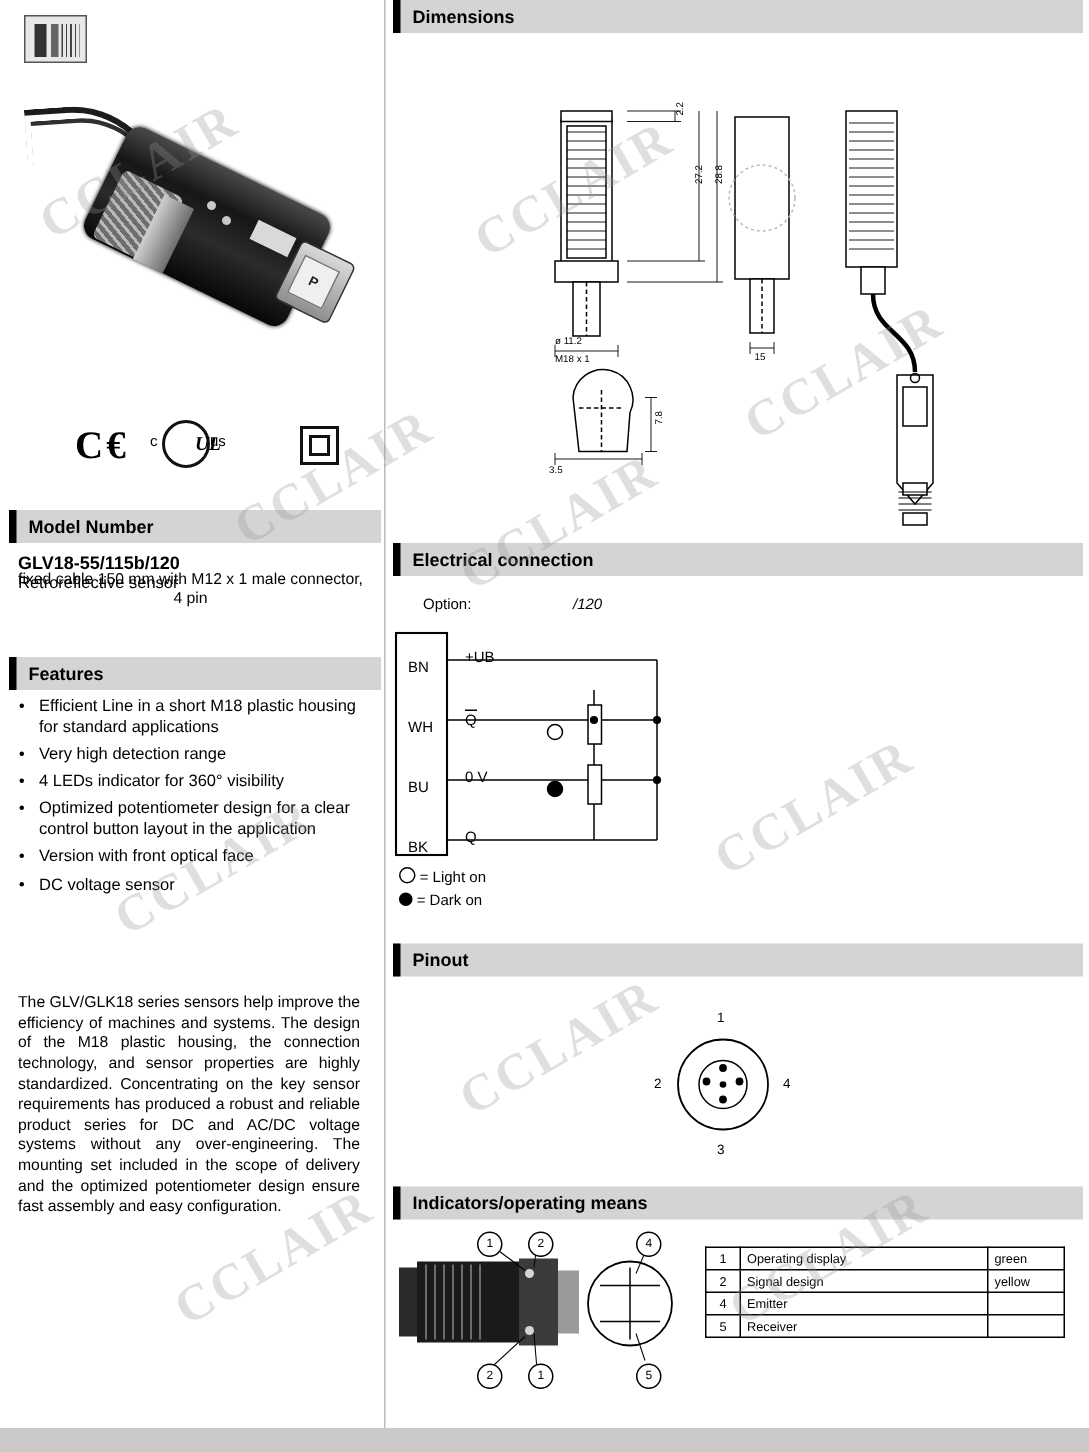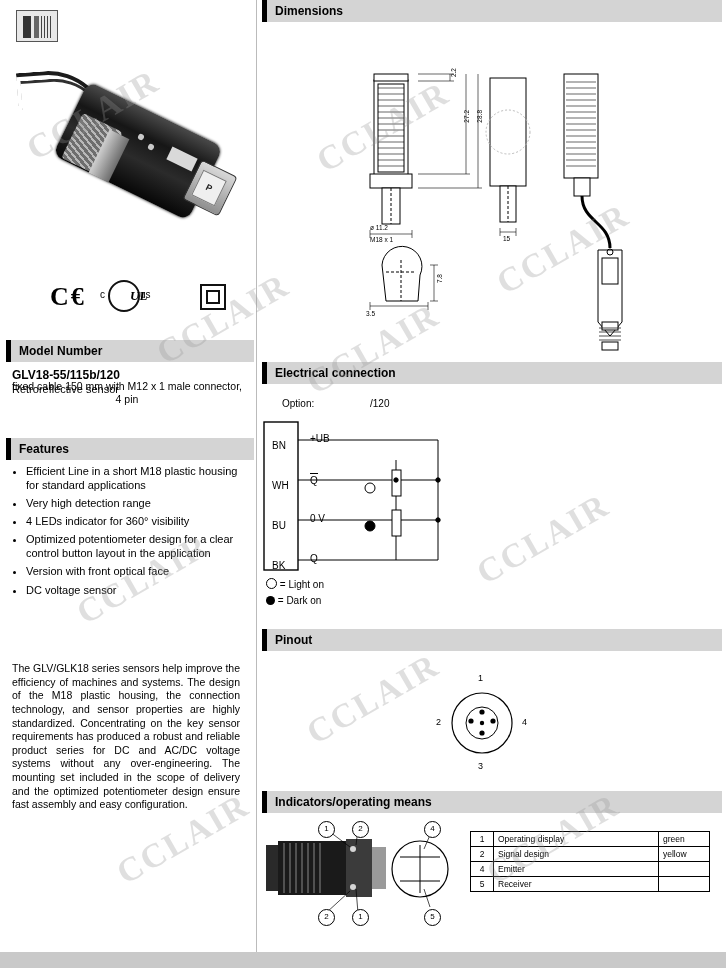--- a/index.html
+++ b/index.html
@@ -498,21 +498,21 @@
       <div class="tick-label" style="left:112px; top:202px;">ø 11.2</div>
       <div class="tick-label" style="left:112px; top:214px;">M18 x 1</div>
       <div class="tick-label" style="left:245px; top:213px;">15</div>
       <div class="tick-label" style="left:108px; top:288px;">3.5</div>
       <div class="tick-label vert" style="left:178px; top:252px;">7.8</div>
     </div>
 
     <div class="section-head">Electrical connection</div>
     <div class="ec-area">
       <div class="ec-label" style="left:24px; top:14px;">Option:</div>
-      <div class="ec-label" style="left:112px; top:14px;">/120</div>
+      <div class="ec-label" style="left:124px; top:14px;font-style:italic;">/120</div>
 
       <svg width="468" height="215" style="position:absolute;left:0;top:30px;">
         <rect x="6" y="8" width="34" height="148" fill="#fff" stroke="#000" stroke-width="1.4"></rect>
         <g stroke="#000" stroke-width="1">
           <line x1="40" y1="26" x2="100" y2="26"></line>
           <line x1="40" y1="66" x2="100" y2="66"></line>
           <line x1="40" y1="106" x2="100" y2="106"></line>
           <line x1="40" y1="146" x2="100" y2="146"></line>
 
           <line x1="100" y1="26" x2="180" y2="26"></line>

